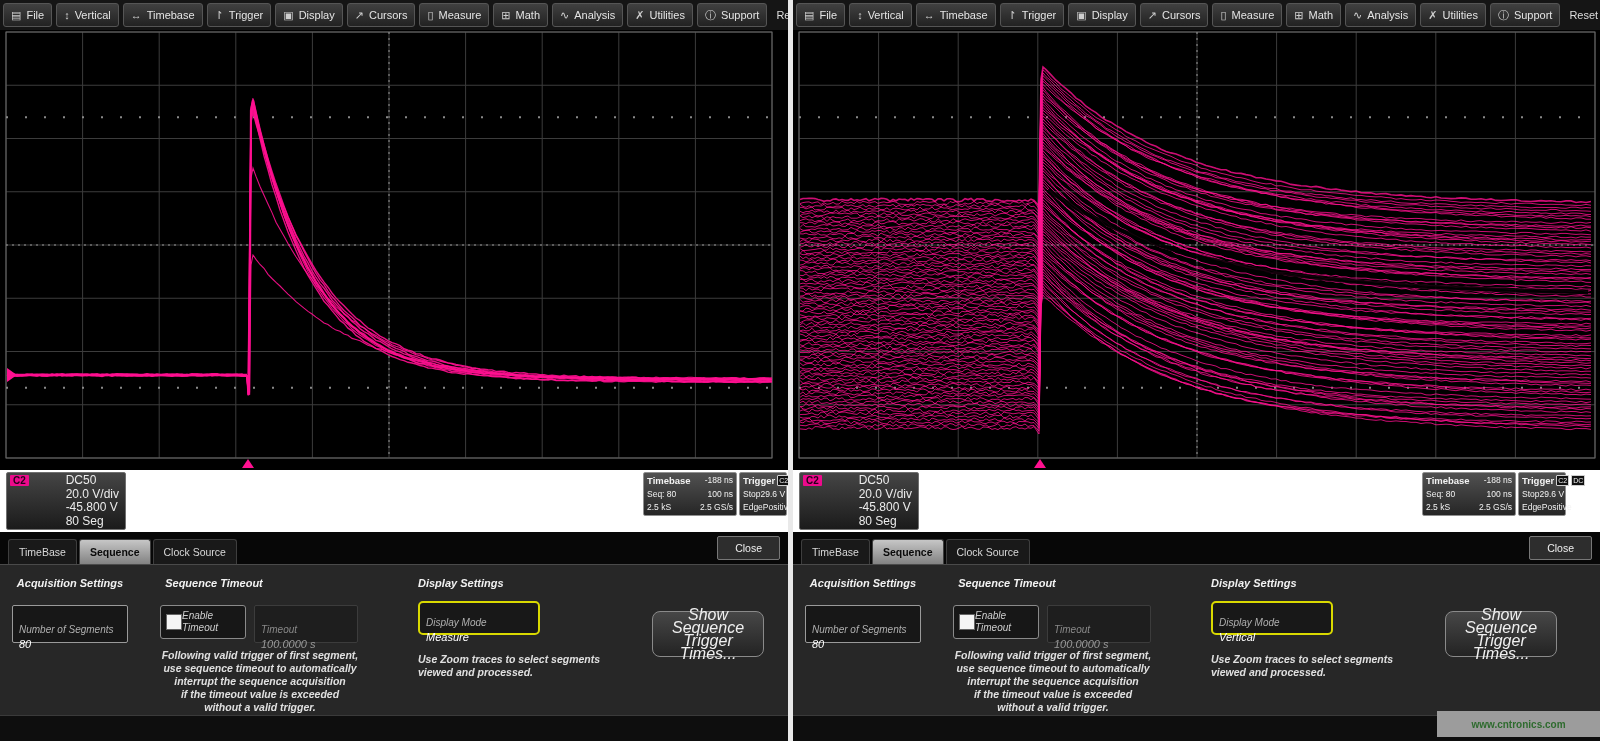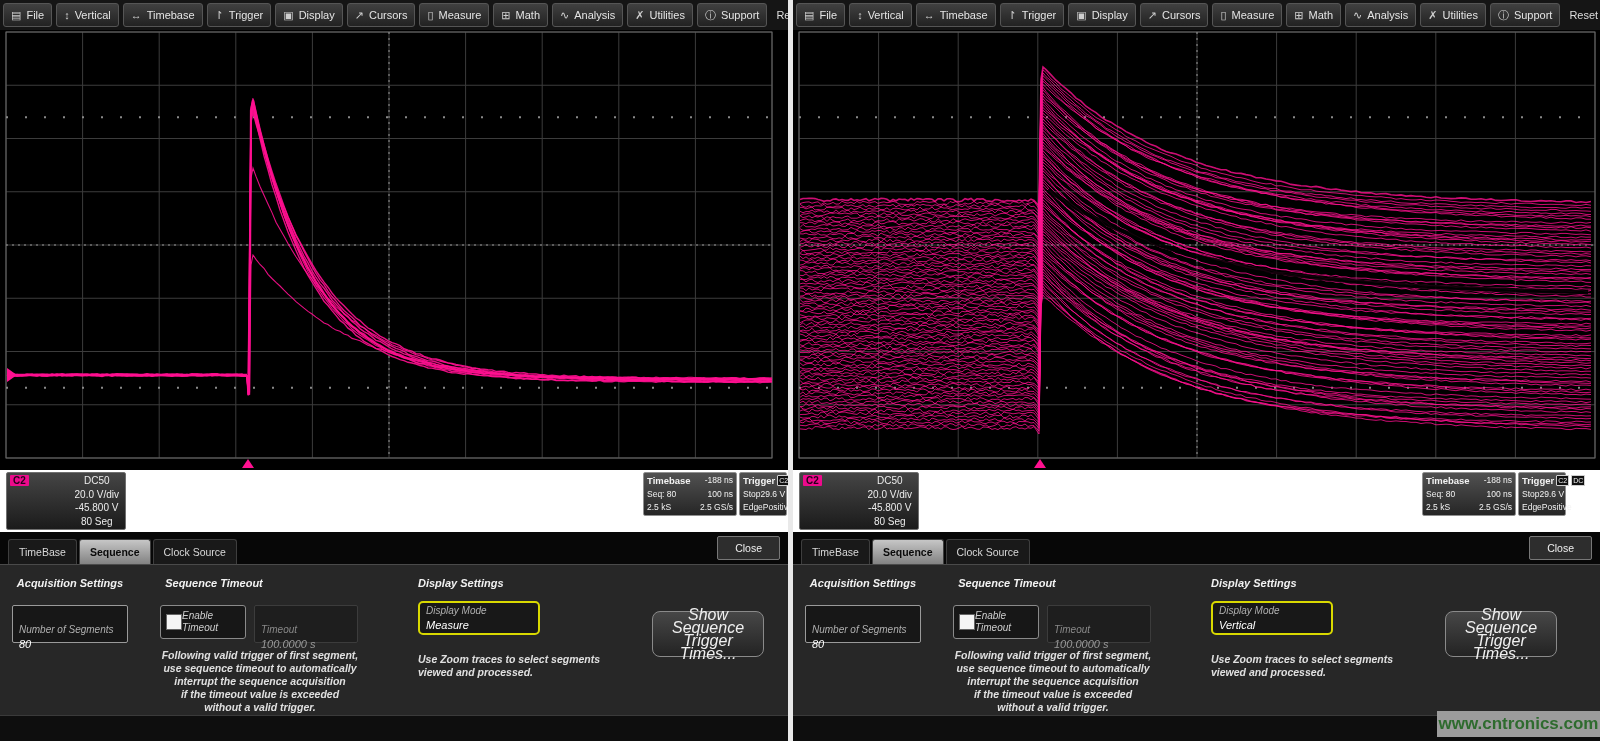--- a/index.html
+++ b/index.html
@@ -21,21 +21,21 @@
 
   
   .wavesvg{position:absolute;top:30px;left:0;background:#000;display:block;}
 
   
   .desc{position:absolute;top:470px;left:0;right:0;height:62px;background:#ffffff;}
   .chbox{position:absolute;left:6px;top:2px;width:118px;height:56px;background:linear-gradient(#454545,#1b1b1b);
          border:1px solid #6f6f6f;border-radius:2px;}
   .chbadge{position:absolute;left:3px;top:2px;background:var(--accent);color:#23001a;font-weight:bold;
            font-size:10px;padding:0 3px;border-radius:1px;}
-  .chtext{position:absolute;right:6px;top:1px;text-align:center;font-size:10px;line-height:13.5px;color:#ececec;}
+  .chtext{position:absolute;right:6px;top:1px;text-align:left;font-size:12px;line-height:13.5px;color:#ececec;}
   .tbbox,.trbox{position:absolute;top:2px;height:44px;background:linear-gradient(#515151,#262626);
          border:1px solid #909090;border-radius:2px;font-size:8.5px;color:#f2f2f2;padding:1px 3px;
          display:flex;flex-direction:column;justify-content:space-between;box-sizing:border-box;}
   .tbbox{left:643px;width:94px;}
   .trbox{left:739px;width:48px;}
   .panel-right .tbbox{left:auto;right:84px;}
   .panel-right .trbox{left:auto;right:34px;}
   .drow{display:flex;justify-content:space-between;line-height:13px;white-space:nowrap;}
   .drow .lab{font-weight:bold;font-size:9.5px;}
   .badges{display:flex;align-items:center;}
@@ -62,33 +62,33 @@
   .fvalue{color:#fff;font-size:11px;margin-top:2px;line-height:13px;}
   .segfield{left:12px;top:40px;width:116px;height:34px;}
   .tofield{left:254px;top:40px;width:104px;height:34px;background:#1e1e1e;border-color:#3c3c3c;}
   .tofield .flabel{color:#8a8a8a;}
   .tofield .fvalue{color:#9a9a9a;}
   .chkbtn{position:absolute;left:160px;top:40px;width:86px;height:34px;background:#171717;border:1px solid #8a8a8a;
           border-radius:3px;display:flex;align-items:center;padding:2px 5px;box-sizing:border-box;}
   .ckbox{width:14px;height:14px;background:#f5f5f5;border:1px solid #666;flex:none;}
   .cklabel{color:#cfcfcf;font-size:10px;line-height:12px;}
   .selbox{position:absolute;left:418px;top:36px;width:122px;height:34px;background:#181818;
-          border:2px solid var(--select-border);border-radius:5px;padding:2px 6px;box-sizing:border-box;}
+          border:2px solid var(--select-border);border-radius:5px;padding:14px 6px;box-sizing:border-box;}
   .note{position:absolute;left:146px;top:84px;width:228px;color:#e0e0e0;font-size:10.5px;font-weight:bold;
         white-space:pre-line;text-align:center;line-height:13px;}
   .znote{position:absolute;left:418px;top:88px;width:190px;color:#e0e0e0;font-size:10.5px;font-weight:bold;
          white-space:pre-line;line-height:13px;}
   .showbtn{position:absolute;left:620px;top:46px;width:112px;height:46px;background:linear-gradient(#474747,#232323);
            border:1px solid #8a8a8a;border-radius:8px;color:#f0f0f0;font-size:16px;display:flex;align-items:center;
            justify-content:center;text-align:center;white-space:pre-line;line-height:13px;box-sizing:border-box;margin-left:32px;}
 
   
   .bstrip{position:absolute;top:715px;left:0;right:0;bottom:0;background:#0e0e0e;border-top:1px solid #3a3a3a;}
   .watermark{position:absolute;left:1437px;top:711px;width:163px;height:26px;background:#9c9c9c;z-index:10;
-             color:var(--wm-green);font-size:17px;display:flex;align-items:center;justify-content:center;font-weight:bold;}
+             color:var(--wm-green);font-size:10px;display:flex;align-items:center;justify-content:center;font-weight:bold;}
 </style>
 </head>
 <body>
 
 <div class="screen">
 
   <div class="panel panel-left">
     <div class="menubar">
       <div class="menu-items">
           <div class="mbtn">

